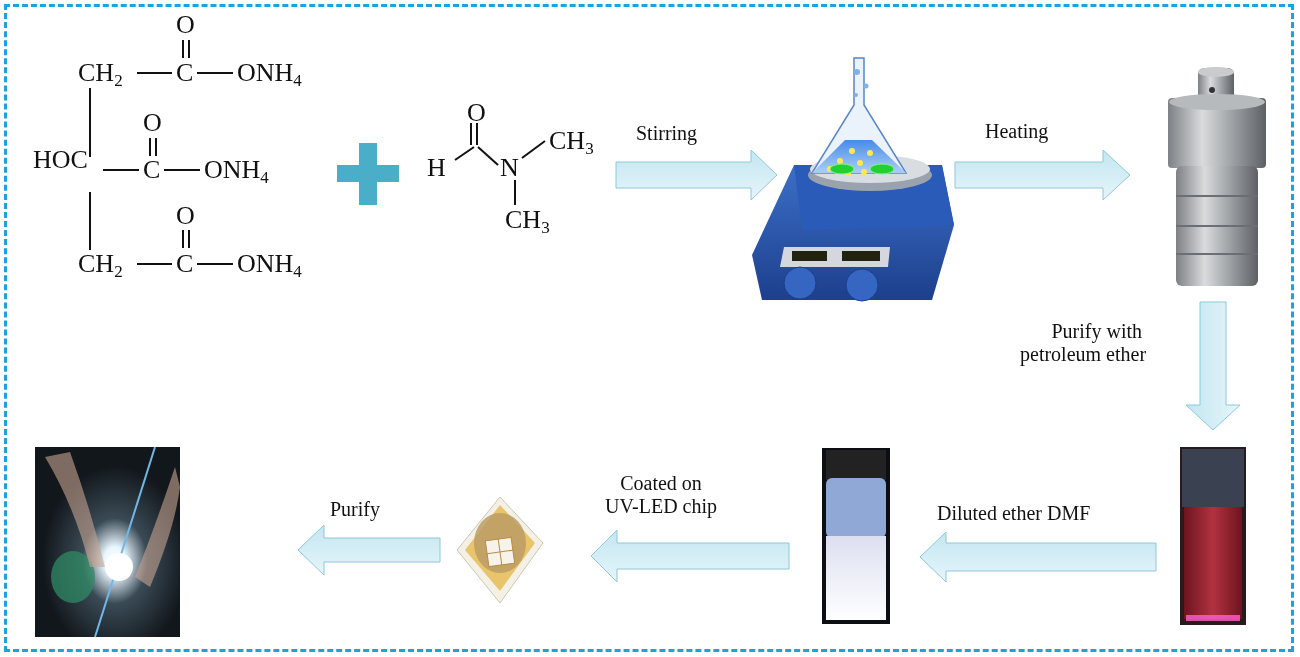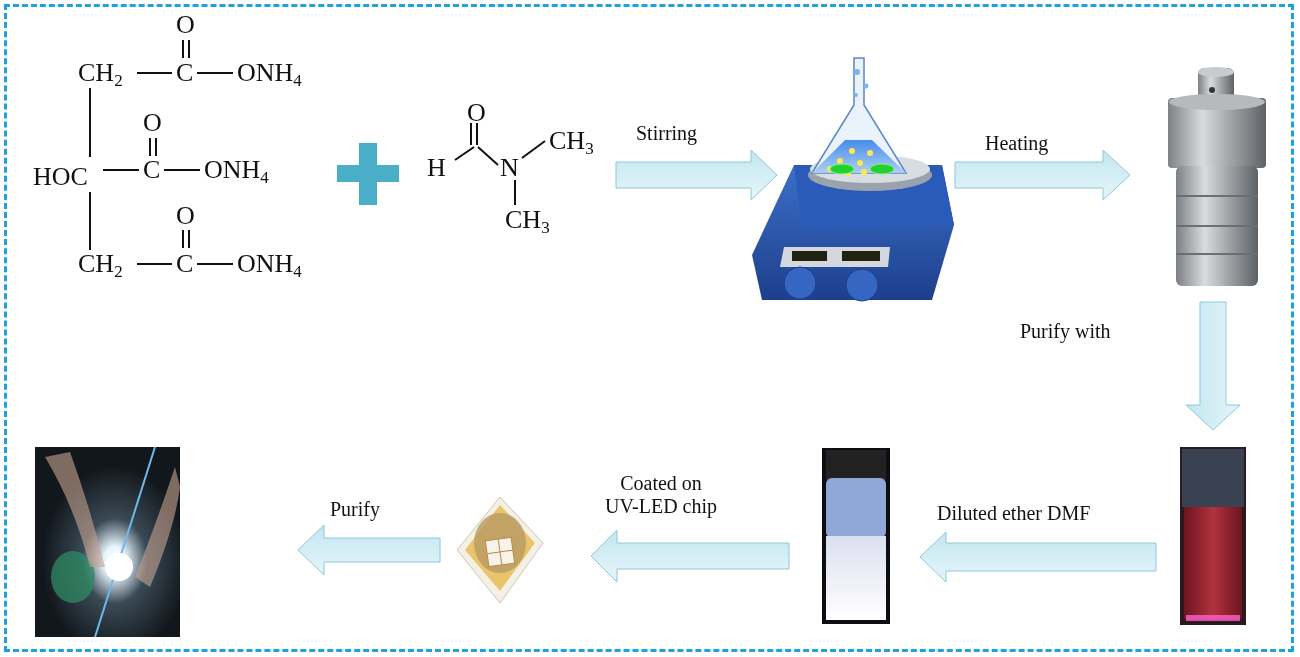--- a/index.html
+++ b/index.html
@@ -42,21 +42,21 @@
       <line x1="189" y1="230" x2="189" y2="248"></line>
     </g>
   </svg>
 
   <span class="abs chem" style="left:176px;top:12px">O</span>
   <span class="abs chem" style="left:78px;top:60px"><span>CH</span><sub>2</sub></span>
   <span class="abs chem" style="left:176px;top:60px">C</span>
   <span class="abs chem" style="left:237px;top:60px"><span>ONH</span><sub>4</sub></span>
 
   <span class="abs chem" style="left:143px;top:110px">O</span>
-  <span class="abs chem" style="left:33px;top:164px"><span>HOC</span></span>
+  <span class="abs chem" style="left:33px;top:147px"><span>HOC</span></span>
   <span class="abs chem" style="left:143px;top:157px">C</span>
   <span class="abs chem" style="left:204px;top:157px"><span>ONH</span><sub>4</sub></span>
 
   <span class="abs chem" style="left:176px;top:203px">O</span>
   <span class="abs chem" style="left:78px;top:251px"><span>CH</span><sub>2</sub></span>
   <span class="abs chem" style="left:176px;top:251px">C</span>
   <span class="abs chem" style="left:237px;top:251px"><span>ONH</span><sub>4</sub></span>
 </div>
 
 <svg width="70" height="70" style="left:333px;top:140px">
@@ -103,23 +103,24 @@
 
     <polygon fill="url(#gH)" points="1156,543 946,543 946,532 920,557 946,582 946,571 1156,571"></polygon>
 
     <polygon fill="url(#gH)" points="789,543 617,543 617,530 591,556 617,582 617,569 789,569"></polygon>
 
     <polygon fill="url(#gH)" points="440,538 324,538 324,525 298,550 324,575 324,562 440,562"></polygon>
   </g>
 </svg>
 
 <span class="abs label" style="left:636px;top:122px">Stirring</span>
-<span class="abs label" style="left:985px;top:132px">Heating</span>
+<span class="abs label" style="left:985px;top:120px">Heating</span>
 <div class="abs label" style="left:1020px;top:320px;text-align:right">
   <div style="padding-right:4px">Purify  with</div>
+  <div>petroleum ether</div>
 </div>
 <span class="abs label" style="left:937px;top:502px">Diluted ether DMF</span>
 <div class="abs label" style="left:605px;top:472px">
   <div>Coated on</div>
   <div>UV-LED chip</div>
 </div>
 <span class="abs label" style="left:330px;top:498px">Purify</span>
 
 <svg width="230" height="270" style="left:742px;top:55px">
   <defs>

